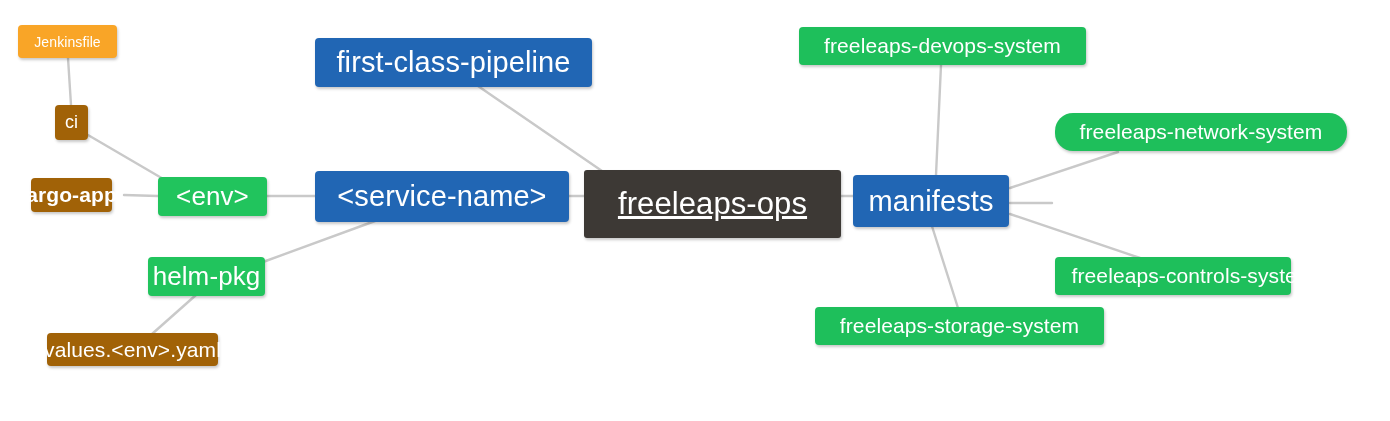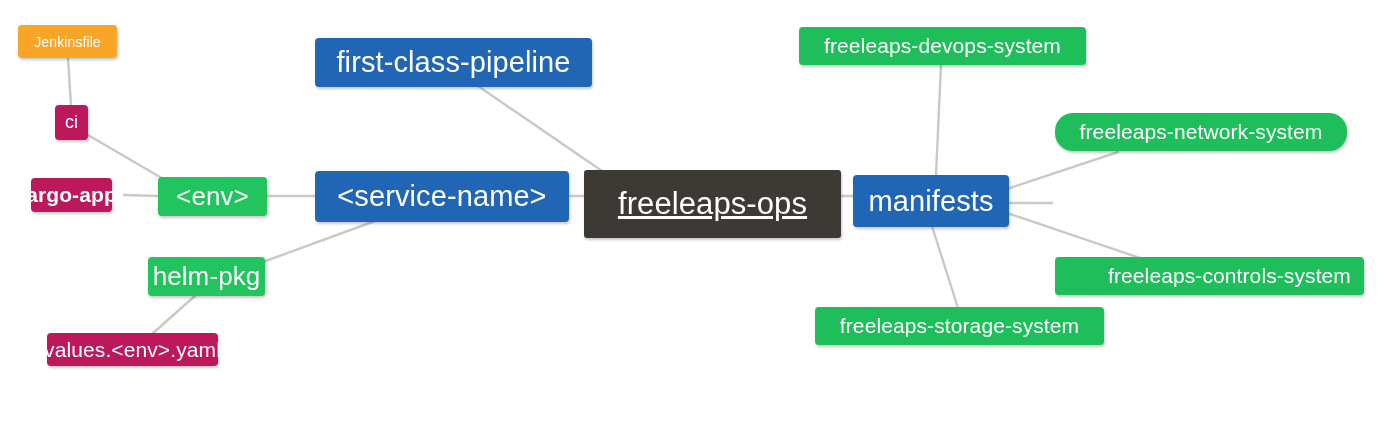--- a/index.html
+++ b/index.html
@@ -36,21 +36,21 @@
   .node.root{
     background:#3d3935;
     font-size:31px;
     border-radius:3px;
     text-decoration:underline;
   }
   .node.blue{ background:#2166b4; }
   .node.green{ background:#21c45d; }
   .node.green2{ background:#1ebf5b; }
   .node.orange{ background:#f9a527; }
-  .node.red{ background:#be185d; }
+  .node.red{ background:#a16207; }
   .node.sz-xl{ font-size:29px; }
   .node.sz-lg{ font-size:26px; }
   .node.sz-md{ font-size:21px; }
   .node.sz-sm{ font-size:18px; }
   .node.sz-xs{ font-size:14px; }
 </style>
 </head>
 <body>
 
 <div id="canvas">
@@ -106,17 +106,17 @@
 
   <div class="node root" style="left:584px;top:170px;width:257px;height:68px;">freeleaps-ops</div>
 
   <div class="node blue sz-xl" style="left:853px;top:175px;width:156px;height:52px;">manifests</div>
 
   <div class="node green2 sz-md" style="left:799px;top:27px;width:287px;height:38px;">freeleaps-devops-system</div>
 
   <div class="node green2 sz-md" style="left:1055px;top:113px;width:292px;height:38px;border-radius:18px;">freeleaps-network-system</div>
 
 
-  <div class="node green2 sz-md" style="left:1055px;top:257px;width:309px;height:38px;padding-left:40px;">freeleaps-controls-system</div>
+  <div class="node green2 sz-md" style="left:1055px;top:257px;width:236px;height:38px;padding-left:40px;">freeleaps-controls-system</div>
 
   <div class="node green2 sz-md" style="left:815px;top:307px;width:289px;height:38px;">freeleaps-storage-system</div>
 
 </div>
 
 </body></html>

